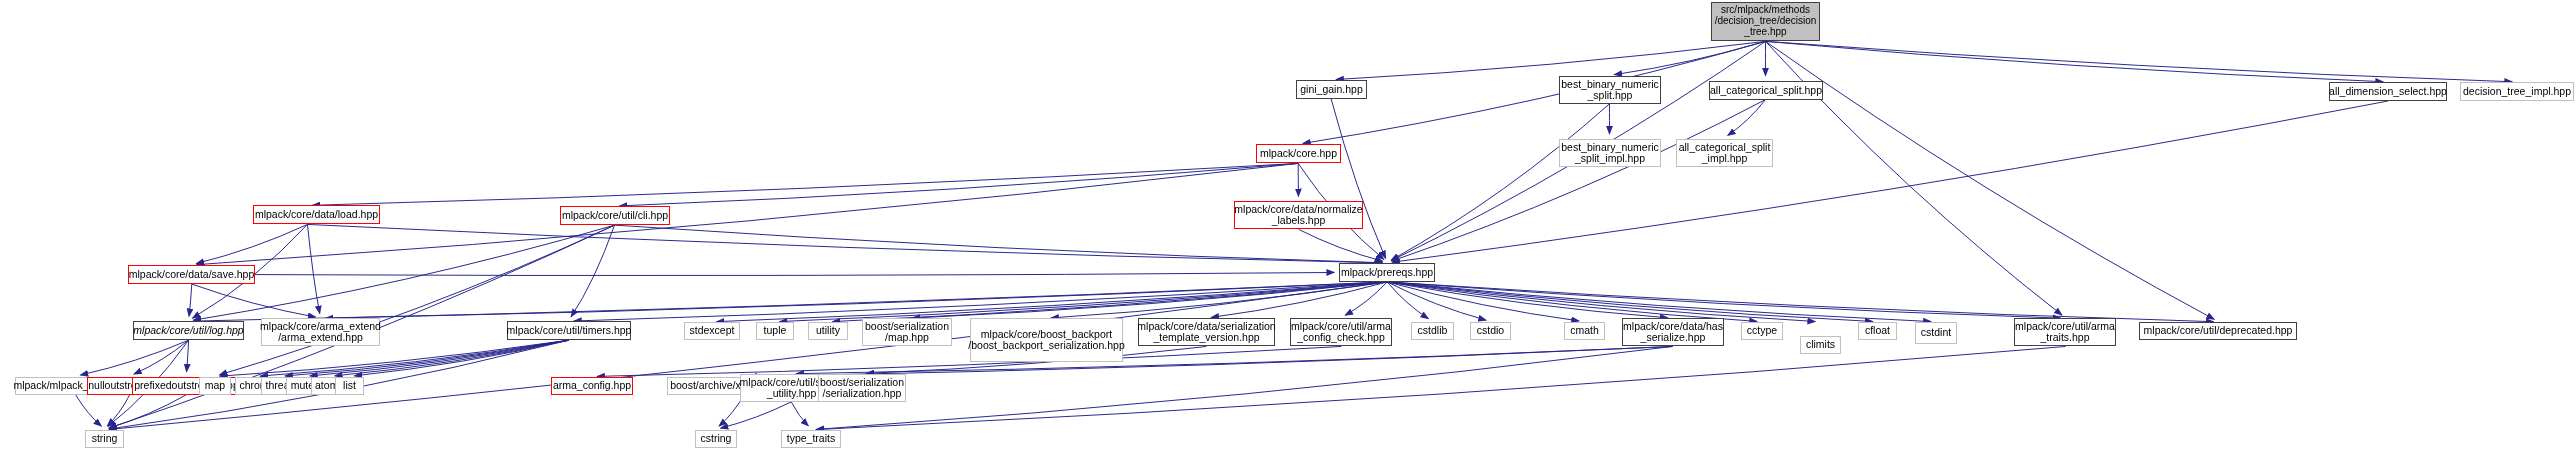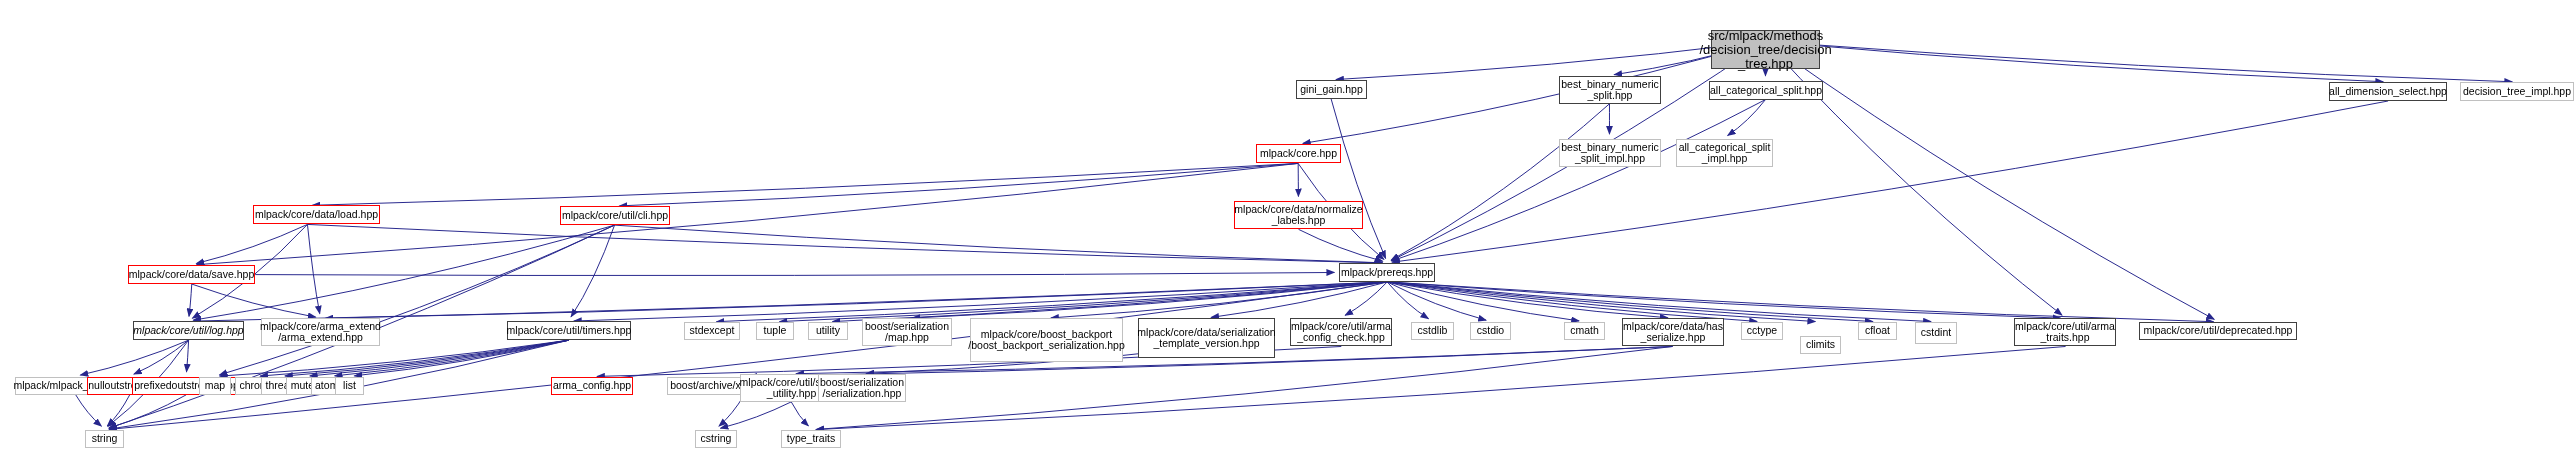--- a/index.html
+++ b/index.html
@@ -100,21 +100,21 @@
         <path d="M1061.5,563 Q1045.0,590.6 1025.4,607.6" marker-end="url(#ah)"></path>
         <path d="M1128.5,573 Q1079.9,597.0 1027.6,610.6" marker-end="url(#ah)"></path>
         <path d="M1128.5,573 Q1139.6,594.3 1152.9,607.3" marker-end="url(#ah)"></path>
         <path d="M2946,494 Q2056.4,570.2 1164.0,612.5" marker-end="url(#ah)"></path>
         <path d="M185,563 Q170.5,590.4 153.1,607.3" marker-end="url(#ah)"></path>
         <path d="M265.5,563 Q212.8,592.9 155.4,610.2" marker-end="url(#ah)"></path>
         <path d="M108,563 Q124.7,590.6 144.6,607.6" marker-end="url(#ah)"></path>
       </g>
   </svg>
   <div id="nodelayer">
-      <div class="node root" style="left: 1711px; top: 2.1px; width: 109px; height: 39px; font-size: 13px; margin-top: 28px;"><span>src/mlpack/methods
+      <div class="node root" style="left: 1711px; top: 2.1px; width: 109px; height: 39px; font-size: 10px;"><span>src/mlpack/methods
 /decision_tree/decision
 _tree.hpp</span></div>
       <div class="node dark" style="left: 1296px; top: 80px; width: 71px; height: 19px;"><span>gini_gain.hpp</span></div>
       <div class="node dark" style="left: 1559px; top: 76px; width: 102px; height: 28px;"><span>best_binary_numeric
 _split.hpp</span></div>
       <div class="node dark" style="left: 1709px; top: 81px; width: 114px; height: 19px;"><span>all_categorical_split.hpp</span></div>
       <div class="node dark" style="left: 2329px; top: 82px; width: 118px; height: 19px;"><span>all_dimension_select.hpp</span></div>
       <div class="node light" style="left: 2460px; top: 82px; width: 114px; height: 19px;"><span>decision_tree_impl.hpp</span></div>
       <div class="node light" style="left: 1559px; top: 139px; width: 102px; height: 28px;"><span>best_binary_numeric
 _split_impl.hpp</span></div>
@@ -131,21 +131,21 @@
       <div class="node light" style="left: 261px; top: 318px; width: 119px; height: 28px;"><span>mlpack/core/arma_extend
 /arma_extend.hpp</span></div>
       <div class="node dark" style="left: 507px; top: 321px; width: 124px; height: 19px;"><span>mlpack/core/util/timers.hpp</span></div>
       <div class="node light" style="left: 684px; top: 322px; width: 56px; height: 18px;"><span>stdexcept</span></div>
       <div class="node light" style="left: 756px; top: 322px; width: 38px; height: 18px;"><span>tuple</span></div>
       <div class="node light" style="left: 808px; top: 322px; width: 40px; height: 18px;"><span>utility</span></div>
       <div class="node light" style="left: 862px; top: 318px; width: 90px; height: 28px;"><span>boost/serialization
 /map.hpp</span></div>
       <div class="node light" style="left: 970px; top: 318px; width: 153px; height: 44px;"><span>mlpack/core/boost_backport
 /boost_backport_serialization.hpp</span></div>
-      <div class="node dark" style="left: 1138px; top: 318px; width: 137px; height: 40px;"><span>mlpack/core/data/serialization
+      <div class="node dark" style="left: 1138px; top: 318px; width: 137px; height: 28px;"><span>mlpack/core/data/serialization
 _template_version.hpp</span></div>
       <div class="node dark" style="left: 1290px; top: 318px; width: 102px; height: 28px;"><span>mlpack/core/util/arma
 _config_check.hpp</span></div>
       <div class="node light" style="left: 1411px; top: 322px; width: 43px; height: 18px;"><span>cstdlib</span></div>
       <div class="node light" style="left: 1470px; top: 322px; width: 41px; height: 18px; text-align: right;"><span>cstdio</span></div>
       <div class="node light" style="left: 1564px; top: 322px; width: 41px; height: 18px;"><span>cmath</span></div>
       <div class="node dark" style="left: 1622px; top: 318px; width: 102px; height: 28px;"><span>mlpack/core/data/has
 _serialize.hpp</span></div>
       <div class="node light" style="left: 1741px; top: 322px; width: 42px; height: 18px;"><span>cctype</span></div>
       <div class="node light" style="left: 1800px; top: 322px; width: 41px; height: 18px; margin-top: 14px;"><span>climits</span></div>

